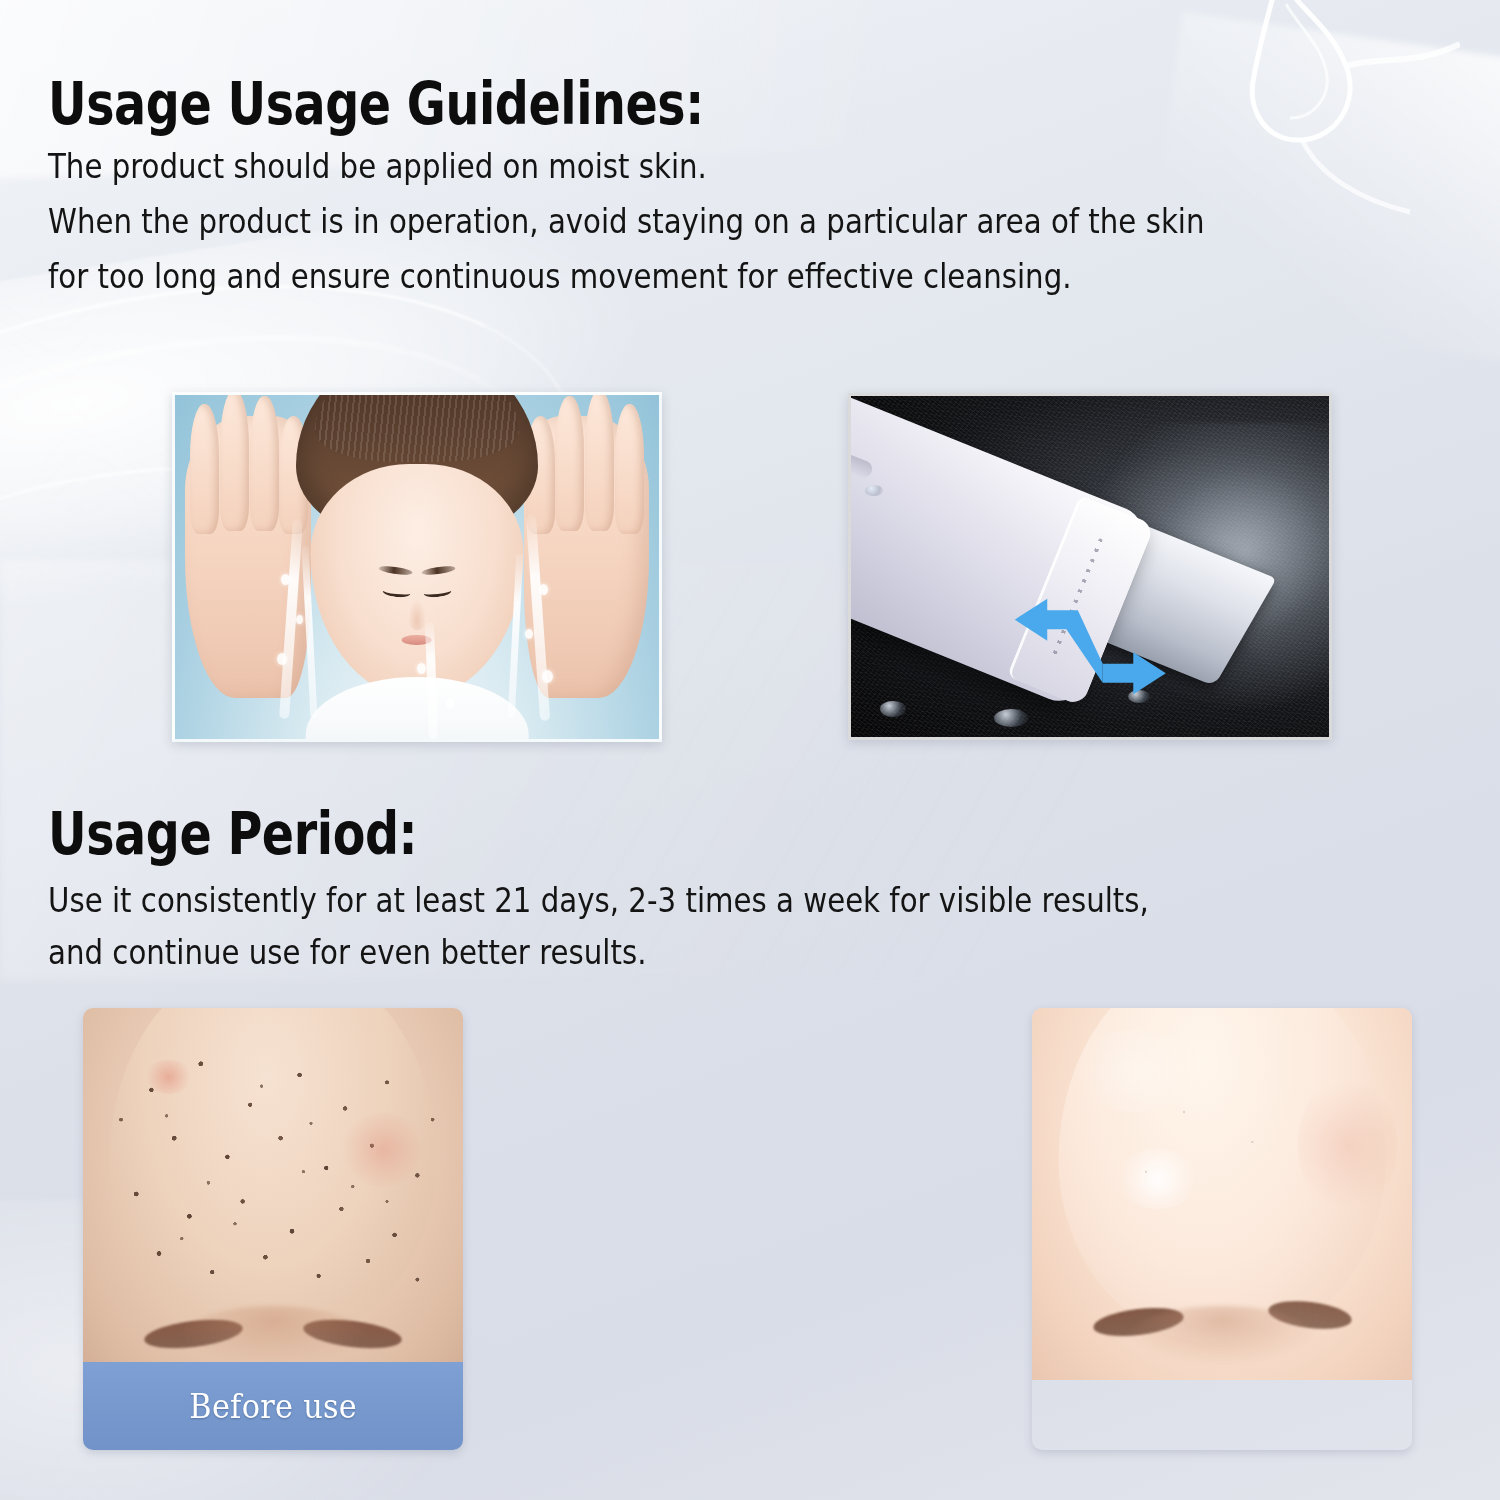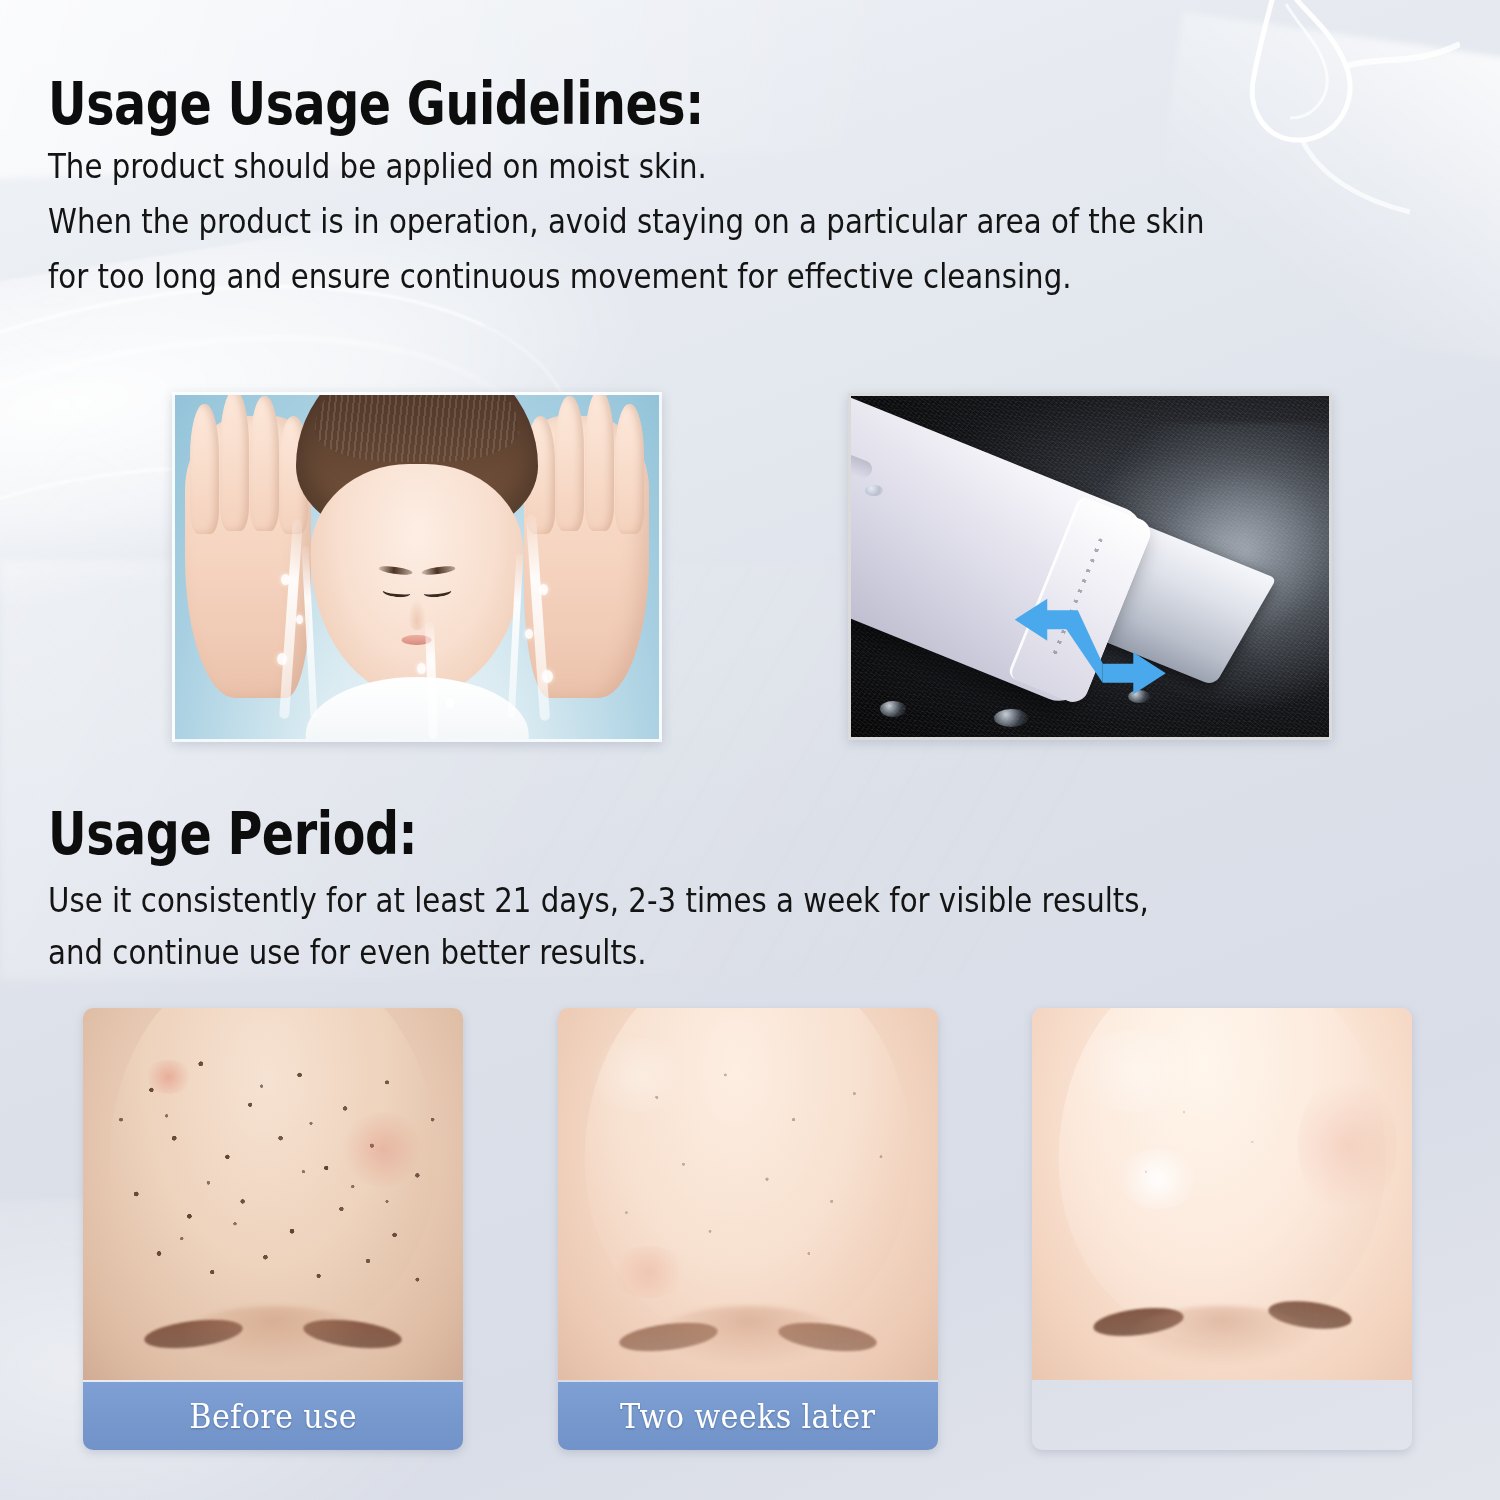--- a/index.html
+++ b/index.html
@@ -453,21 +453,21 @@
   .highlight {
     position: absolute;
     border-radius: 50%;
     background: radial-gradient(circle, rgba(255,255,255,0.92) 0%, rgba(255,255,255,0.35) 45%, rgba(255,255,255,0) 75%);
   }
   .caption-band {
     position: absolute;
     left: 0;
     right: 0;
     bottom: 0;
-    height: 68px;
+    height: 88px;
     background: linear-gradient(180deg, #7fa0d4 0%, #7698cd 55%, #7193c9 100%);
     display: flex;
     align-items: center;
     justify-content: center;
   }
   .caption-text {
     font-family: "DejaVu Serif", serif;
     font-size: 33px;
     color: #ffffff;
     letter-spacing: 0.3px;
@@ -614,46 +614,20 @@
              radial-gradient(circle at 40% 58%, rgba(72,46,31,0.6) 0 1.5px, transparent 1.9px),
              radial-gradient(circle at 80% 52%, rgba(72,46,31,0.6) 0 1.4px, transparent 1.8px);"></div>
       <div style="position:absolute; left:16%; top:14%; width:13%; height:9%; border-radius:50%; background:radial-gradient(circle, rgba(226,140,122,0.55), rgba(226,140,122,0) 72%);"></div>
       <div style="position:absolute; right:10%; top:28%; width:22%; height:20%; border-radius:50%; background:radial-gradient(circle, rgba(224,142,124,0.4), rgba(224,142,124,0) 72%);"></div>
     </div>
     <div class="caption-band">
       <span class="caption-text">Before use</span>
     </div>
   </div>
 
-  <div class="result-card" id="card-1">
-    <div class="skin-photo">
-      <div class="skin-base" style="background:radial-gradient(ellipse at 50% 35%, #fbe8da 0%, #f5dcca 45%, #ecc9b3 82%, #e2bca5 100%);"></div>
-      <div class="nose-shape" style="background:radial-gradient(ellipse at 46% 28%, #fdeee2 0%, #f7e0cf 52%, #eecbb5 88%, #e5bfa8 100%);"></div>
-      <div class="nostril l" style="bottom:8%; background:linear-gradient(180deg, rgba(138,90,66,0.7), rgba(105,64,45,0.5));"></div>
-      <div class="nostril r" style="bottom:8%; background:linear-gradient(180deg, rgba(138,90,66,0.7), rgba(105,64,45,0.5));"></div>
-      <div class="tip-shadow"></div>
-      <div class="pores" style="background-image:
-             radial-gradient(circle at 26% 24%, rgba(120,86,64,0.45) 0 1.4px, transparent 1.8px),
-             radial-gradient(circle at 44% 18%, rgba(120,86,64,0.4) 0 1.3px, transparent 1.7px),
-             radial-gradient(circle at 62% 30%, rgba(120,86,64,0.45) 0 1.4px, transparent 1.8px),
-             radial-gradient(circle at 78% 23%, rgba(120,86,64,0.4) 0 1.3px, transparent 1.7px),
-             radial-gradient(circle at 33% 42%, rgba(120,86,64,0.4) 0 1.3px, transparent 1.7px),
-             radial-gradient(circle at 55% 46%, rgba(120,86,64,0.45) 0 1.4px, transparent 1.8px),
-             radial-gradient(circle at 72% 52%, rgba(120,86,64,0.4) 0 1.3px, transparent 1.7px),
-             radial-gradient(circle at 40% 60%, rgba(120,86,64,0.4) 0 1.3px, transparent 1.7px),
-             radial-gradient(circle at 66% 66%, rgba(120,86,64,0.4) 0 1.2px, transparent 1.6px),
-             radial-gradient(circle at 85% 40%, rgba(120,86,64,0.4) 0 1.3px, transparent 1.7px),
-             radial-gradient(circle at 18% 55%, rgba(120,86,64,0.35) 0 1.2px, transparent 1.6px);"></div>
-      <div style="position:absolute; left:14%; bottom:22%; width:20%; height:14%; border-radius:50%; background:radial-gradient(circle, rgba(232,160,140,0.35), rgba(232,160,140,0) 74%);"></div>
-      <div class="highlight" style="left:8%; top:8%; width:26%; height:20%; opacity:0.35;"></div>
-    </div>
-    <div class="caption-band">
-      <span class="caption-text">Two weeks later</span>
-    </div>
-  </div>
 
   <div class="result-card" id="card-2">
     <div class="skin-photo">
       <div class="skin-base" style="background:radial-gradient(ellipse at 52% 30%, #fff1e4 0%, #fbe6d6 45%, #f2d2bd 82%, #e9c6b0 100%);"></div>
       <div class="nose-shape" style="background:radial-gradient(ellipse at 44% 26%, #fff6ec 0%, #fce9dc 52%, #f3d6c2 88%, #ebcab5 100%);"></div>
       <div class="nostril l" style="bottom:12%; width:24%; background:linear-gradient(180deg, rgba(118,74,54,0.9), rgba(88,52,36,0.7));"></div>
       <div class="nostril r" style="bottom:14%; width:22%; background:linear-gradient(180deg, rgba(118,74,54,0.85), rgba(88,52,36,0.65));"></div>
       <div class="tip-shadow"></div>
       <div class="highlight" style="left:22%; top:38%; width:22%; height:16%;"></div>
       <div class="highlight" style="left:10%; top:6%; width:34%; height:22%; opacity:0.4;"></div>

